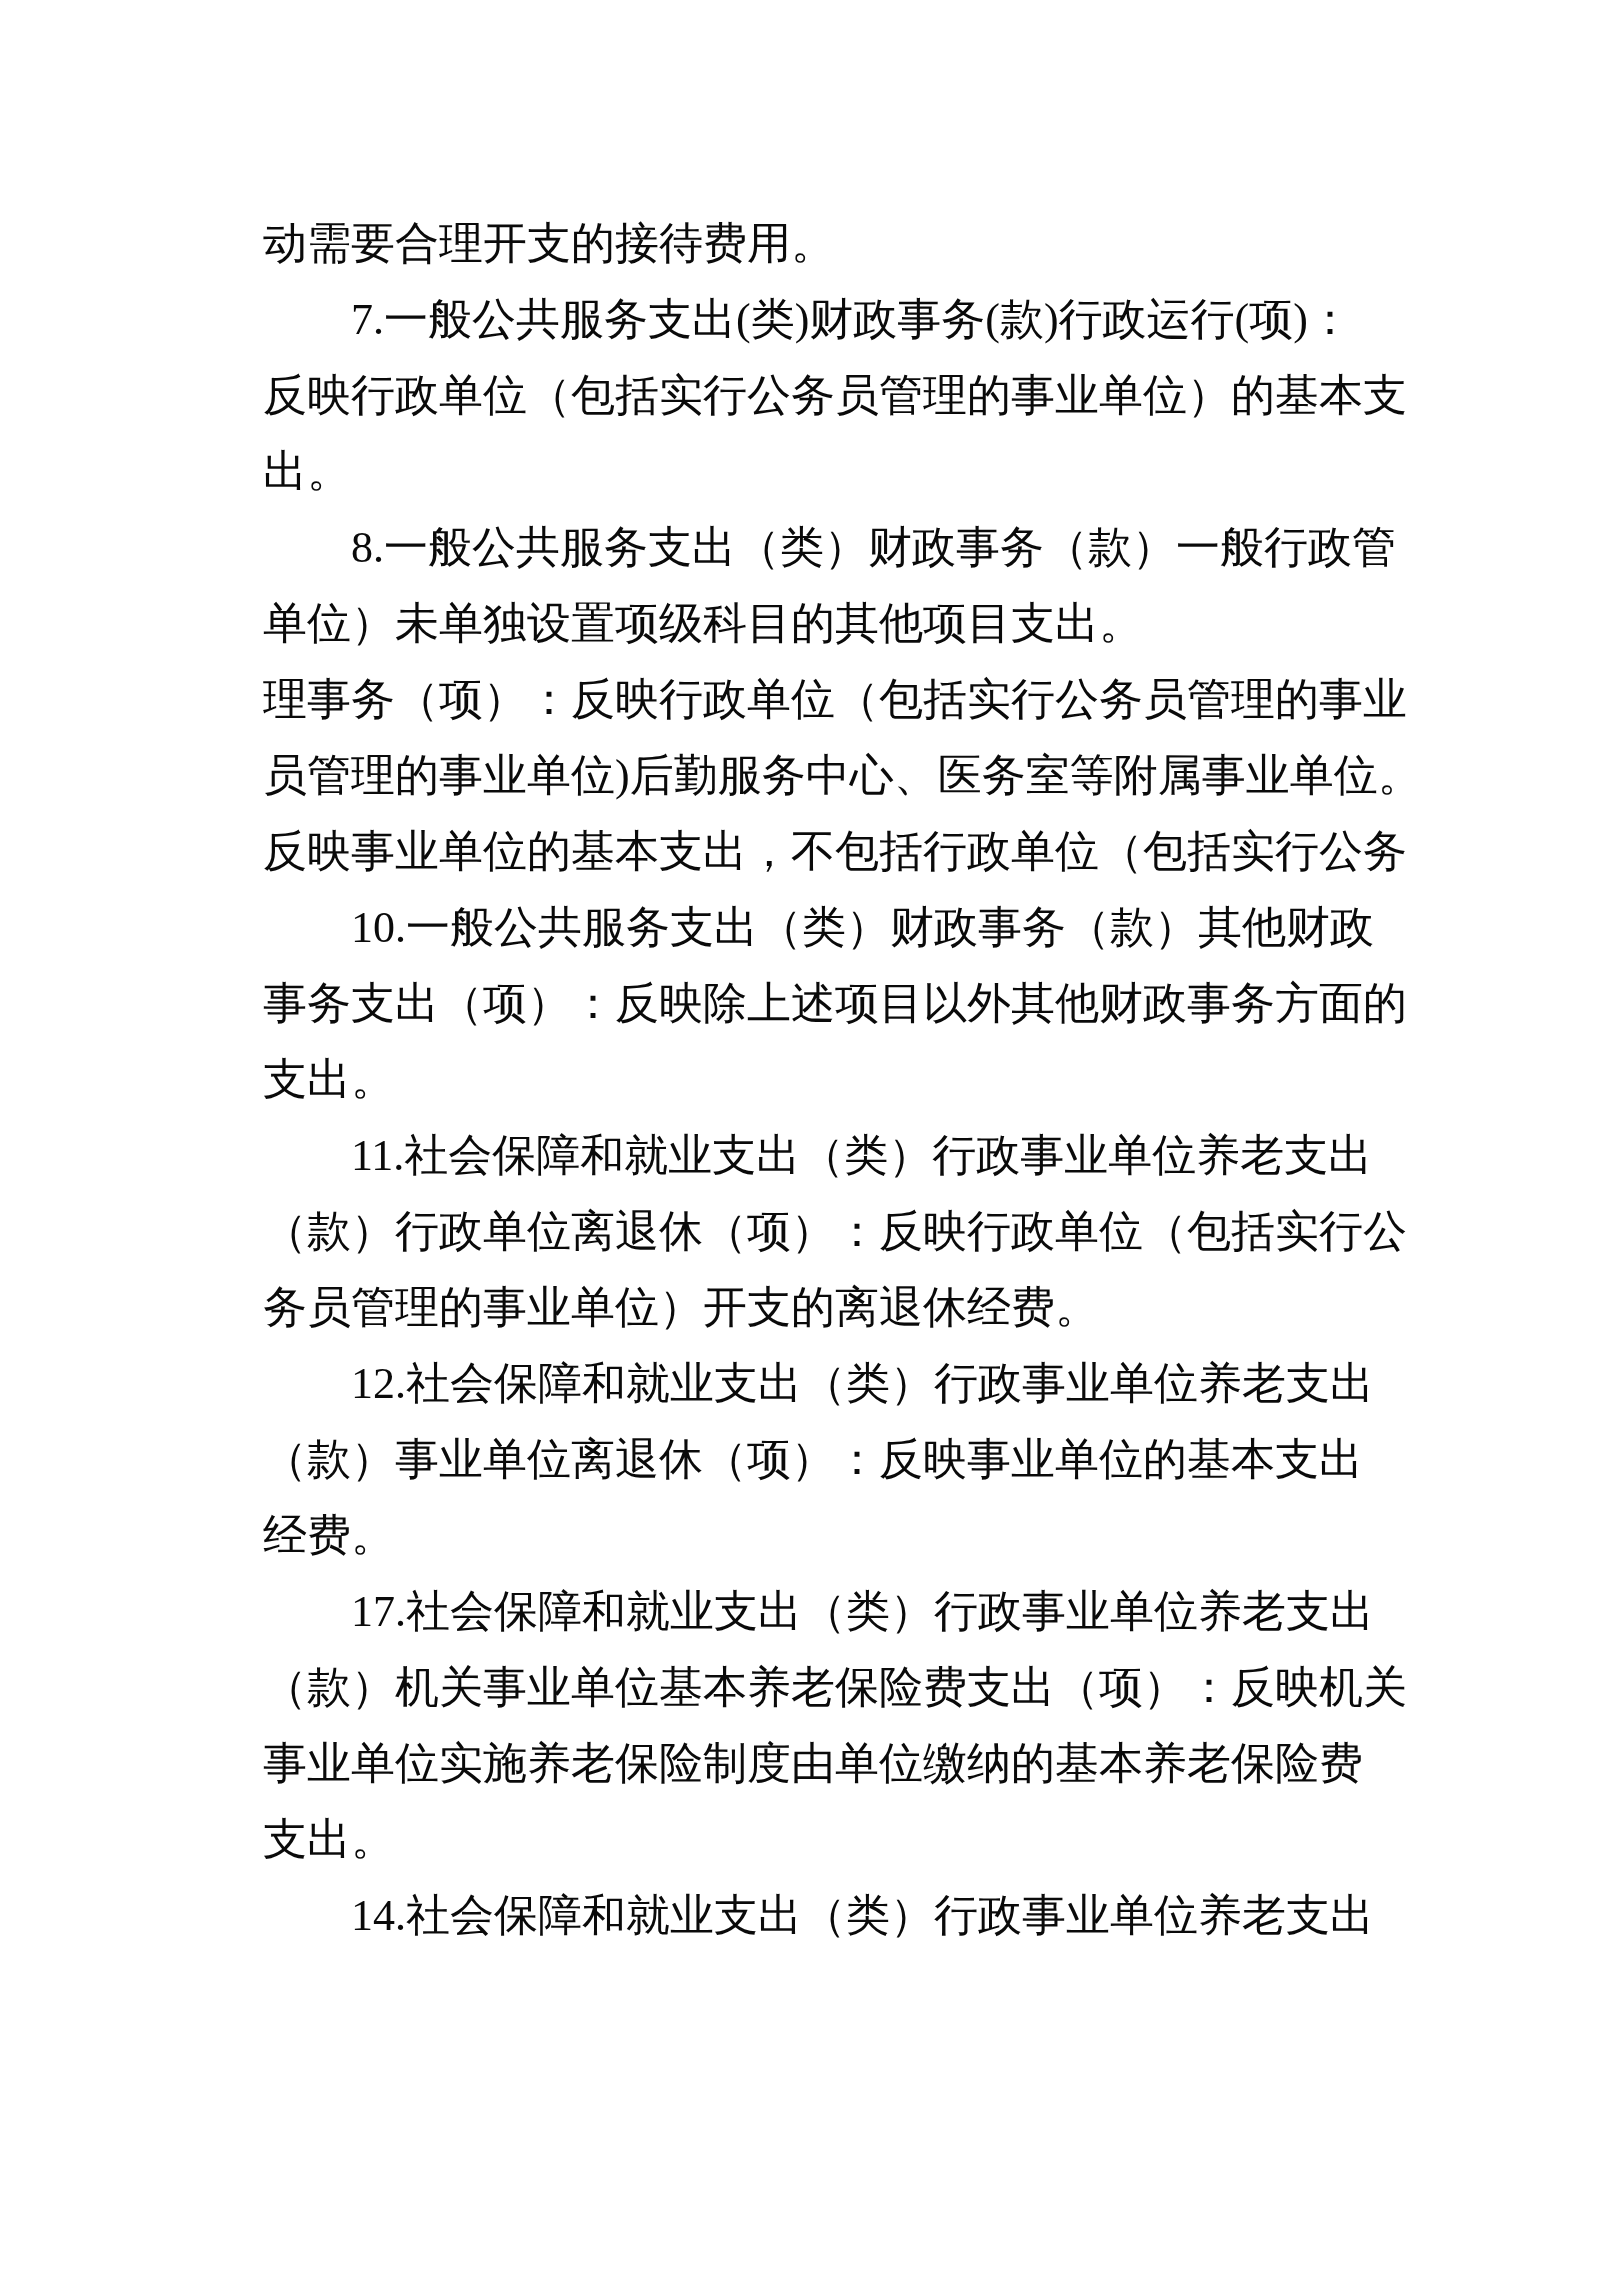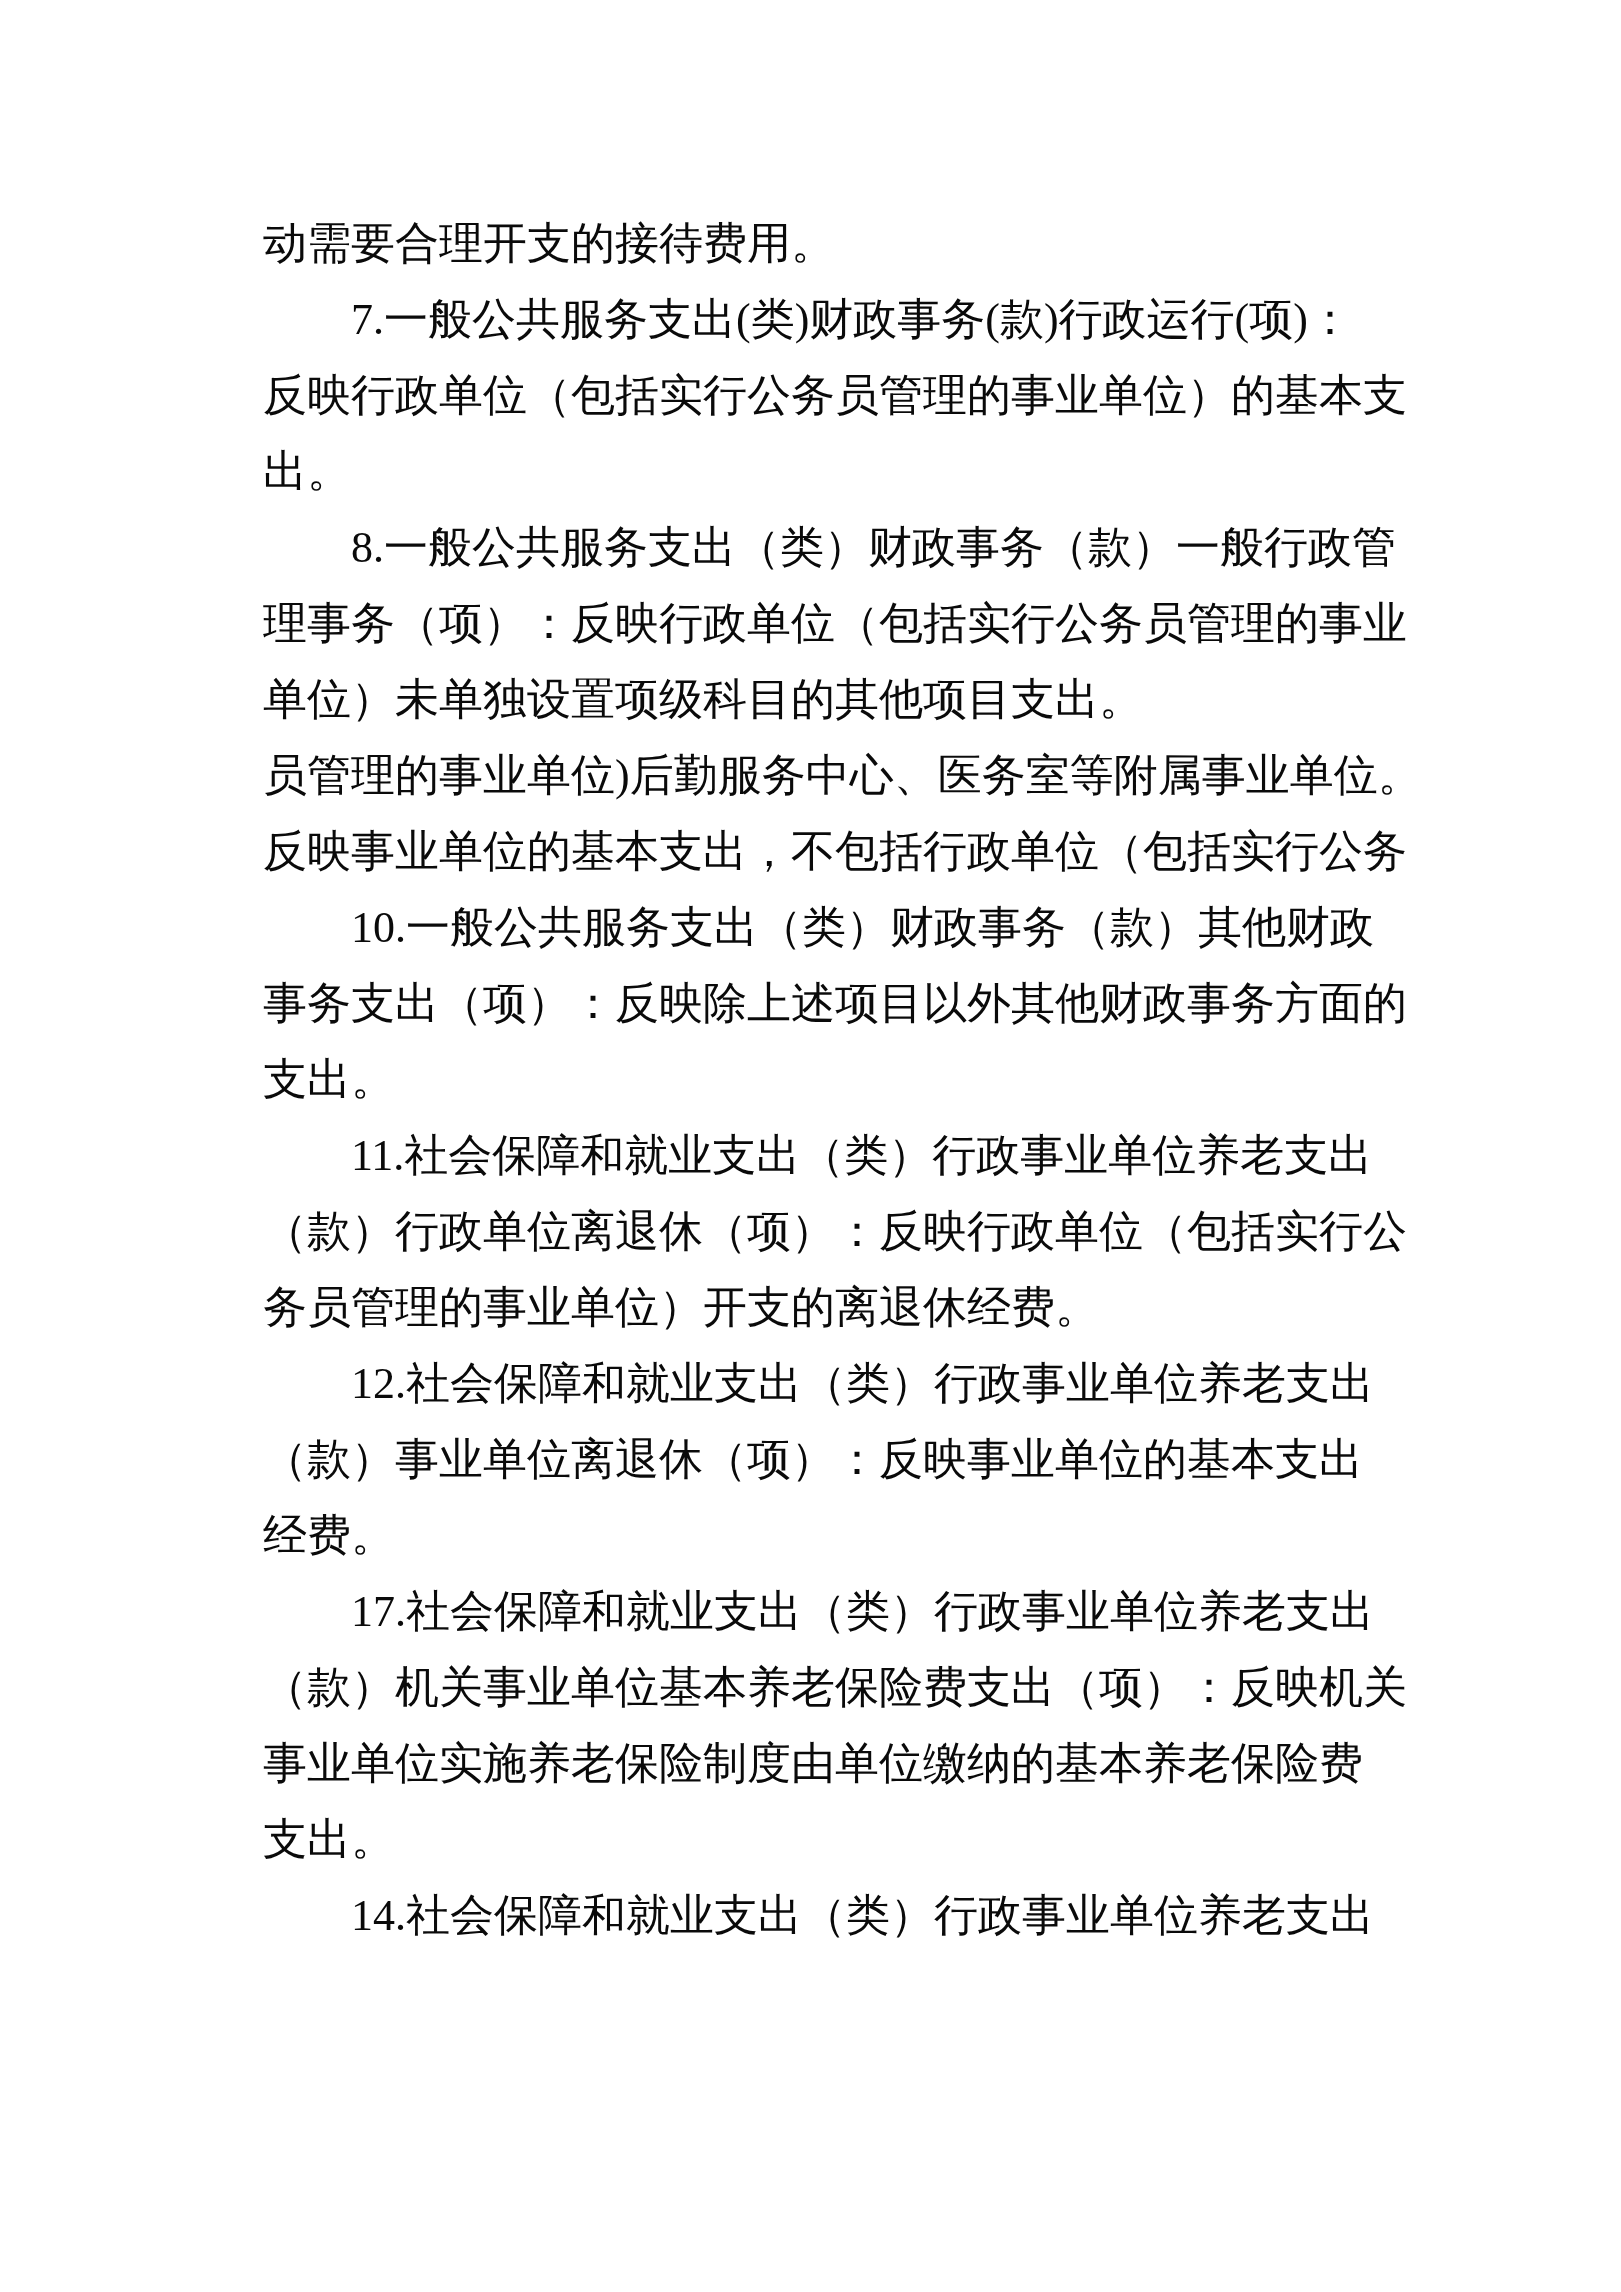--- a/index.html
+++ b/index.html
@@ -53,22 +53,22 @@
 </head>
 <body>
 
 <div class="page">
   <div class="text-block">
       <div class="line"><span class="run">动需要合理开支的接待费用。</span></div>
       <div class="line indent"><span class="run bold">7.一般公共服务支出(类)财政事务(款)行政运行(项)：</span></div>
       <div class="line"><span class="run">反映行政单位（包括实行公务员管理的事业单位）的基本支</span></div>
       <div class="line"><span class="run">出。</span></div>
       <div class="line indent"><span class="run bold">8.一般公共服务支出（类）财政事务（款）一般行政管</span></div>
+      <div class="line"><span class="run">单位）未单独设置项级科目的其他项目支出。</span></div>
       <div class="line"><span class="run bold">理事务（项）：</span><span class="run">反映行政单位（包括实行公务员管理的事业</span></div>
-      <div class="line"><span class="run">单位）未单独设置项级科目的其他项目支出。</span></div>
       <div class="line"><span class="run">员管理的事业单位)后勤服务中心、医务室等附属事业单位。</span></div>
       <div class="line"><span class="run">反映事业单位的基本支出，不包括行政单位（包括实行公务</span></div>
       <div class="line indent"><span class="run bold">10.一般公共服务支出（类）财政事务（款）其他财政</span></div>
       <div class="line"><span class="run bold">事务支出（项）：</span><span class="run">反映除上述项目以外其他财政事务方面的</span></div>
       <div class="line"><span class="run">支出。</span></div>
       <div class="line indent"><span class="run bold">11.社会保障和就业支出（类）行政事业单位养老支出</span></div>
       <div class="line"><span class="run bold">（款）行政单位离退休（项）：</span><span class="run">反映行政单位（包括实行公</span></div>
       <div class="line"><span class="run">务员管理的事业单位）开支的离退休经费。</span></div>
       <div class="line indent"><span class="run bold">12.社会保障和就业支出（类）行政事业单位养老支出</span></div>
       <div class="line"><span class="run bold">（款）事业单位离退休（项）：</span><span class="run">反映事业单位的基本支出</span></div>

